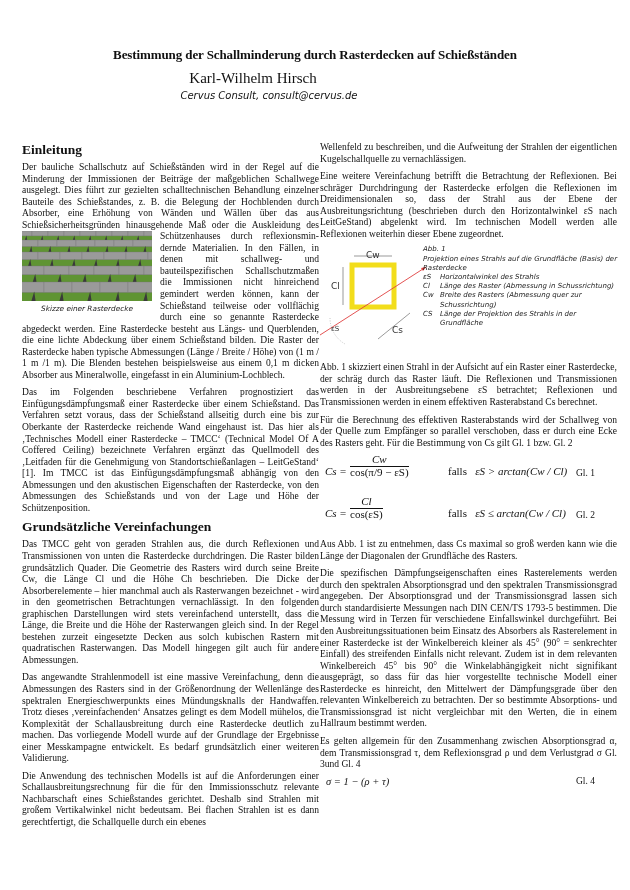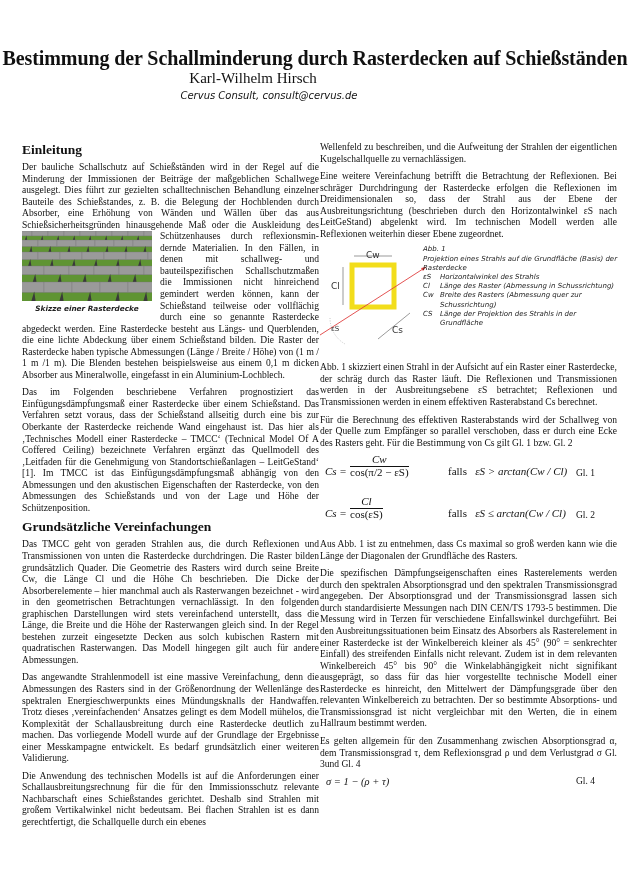--- a/index.html
+++ b/index.html
@@ -1,30 +1,30 @@
 <!DOCTYPE html>
 <html><head>
 <meta charset="utf-8">
 <style>
   html, body { margin:0; padding:0; background:#ffffff; }
   body { width:630px; height:890px; overflow:hidden; position:relative;
          font-family:"Liberation Serif", "DejaVu Serif", serif; color:#111; }
   .header { position:absolute; left:0; top:0; width:630px; text-align:center; }
-  .title { position:absolute; top:47px; left:0; width:630px; font-size:20px; font-weight:bold; letter-spacing:-0.1px; }
+  .title { position:absolute; top:47px; left:0; width:630px; font-size:13px; font-weight:bold; letter-spacing:-0.1px; }
   .author { position:absolute; top:70px; left:0; width:506px; font-size:15px; }
   .affil { position:absolute; top:90px; left:0; width:538px; font-size:10px; font-style:italic; font-family:"DejaVu Sans", sans-serif; }
   .col { position:absolute; top:142px; width:297px; font-size:9.55px; line-height:11.55px; text-align:justify; }
   .col.left { left:22px; }
   .col.right { left:320px; top:141px; }
   h2 { font-size:13.5px; font-weight:bold; margin:0 0 3px 0; line-height:16px; }
   p { margin:0 0 6px 0; hyphens:auto; }
   .fig-left { float:left; width:130px; margin:1px 8px 2px 0; }
   .grid-img { width:130px; height:70px; position:relative; overflow:hidden;
     background:linear-gradient(#6f9f3a,#4f8a2a); }
-  .caption { font-family:"DejaVu Sans", sans-serif; font-style:italic; font-size:7.3px; text-align:center; margin-top:2px; color:#222;font-weight:bold; }
+  .caption { font-family:"DejaVu Sans", sans-serif; font-style:italic; font-size:7.3px; text-align:center; margin-top:2px; color:#222; }
   .fig1 { position:relative; height:112px; margin:2px 0 4px 0; }
   .fig1 svg { position:absolute; left:0; top:0; }
   .fig1-legend { position:absolute; left:103px; top:0; width:195px; font-family:"DejaVu Sans", sans-serif; font-style:italic; font-size:7px; line-height:9.2px; color:#222; text-align:left; }
   .fig1-legend .row { display:flex; }
   .fig1-legend .sym { width:17px; flex:none; }
   .eq { position:relative; height:40px; font-style:italic; font-size:11px; margin:2px 0; }
   .eq .lhs { position:absolute; left:5px; top:12px; }
   .eq .frac { position:absolute; left:30px; top:0; text-align:center; }
   .eq .frac .num { border-bottom:1px solid #111; padding:0 4px; display:block; }
   .eq .frac .den { display:block; font-style:normal; }
@@ -175,21 +175,21 @@
     </div>
   </div>
 
   <p>Abb. 1 skizziert einen Strahl in der Aufsicht auf ein Raster einer Rasterdecke, der schräg durch das Raster läuft. Die Reflexionen und Transmissionen werden in der Ausbreitungsebene εS betrachtet; Reflexionen und Transmissionen werden in einem effektiven Rasterabstand Cs berechnet.</p>
   <p>Für die Berechnung des effektiven Rasterabstands wird der Schallweg von der Quelle zum Empfänger so parallel verschoben, dass er durch eine Ecke des Rasters geht. Für die Bestimmung von Cs gilt Gl. 1 bzw. Gl. 2</p>
 
   <div class="eq">
     <span class="lhs">Cs =</span>
     <span class="frac">
       <span class="num">Cw</span>
-      <span class="den">cos(π/2 − εS)</span>
+      <span class="den">cos(π/9 − εS)</span>
     </span>
     <span class="cond"><span>falls</span>&nbsp;&nbsp;&nbsp;<i>εS &gt; arctan(Cw / Cl)</i></span>
     <span class="gl">Gl. 1</span>
   </div>
   <div class="eq">
     <span class="lhs">Cs =</span>
     <span class="frac">
       <span class="num">Cl</span>
       <span class="den">cos(εS)</span>
     </span>

